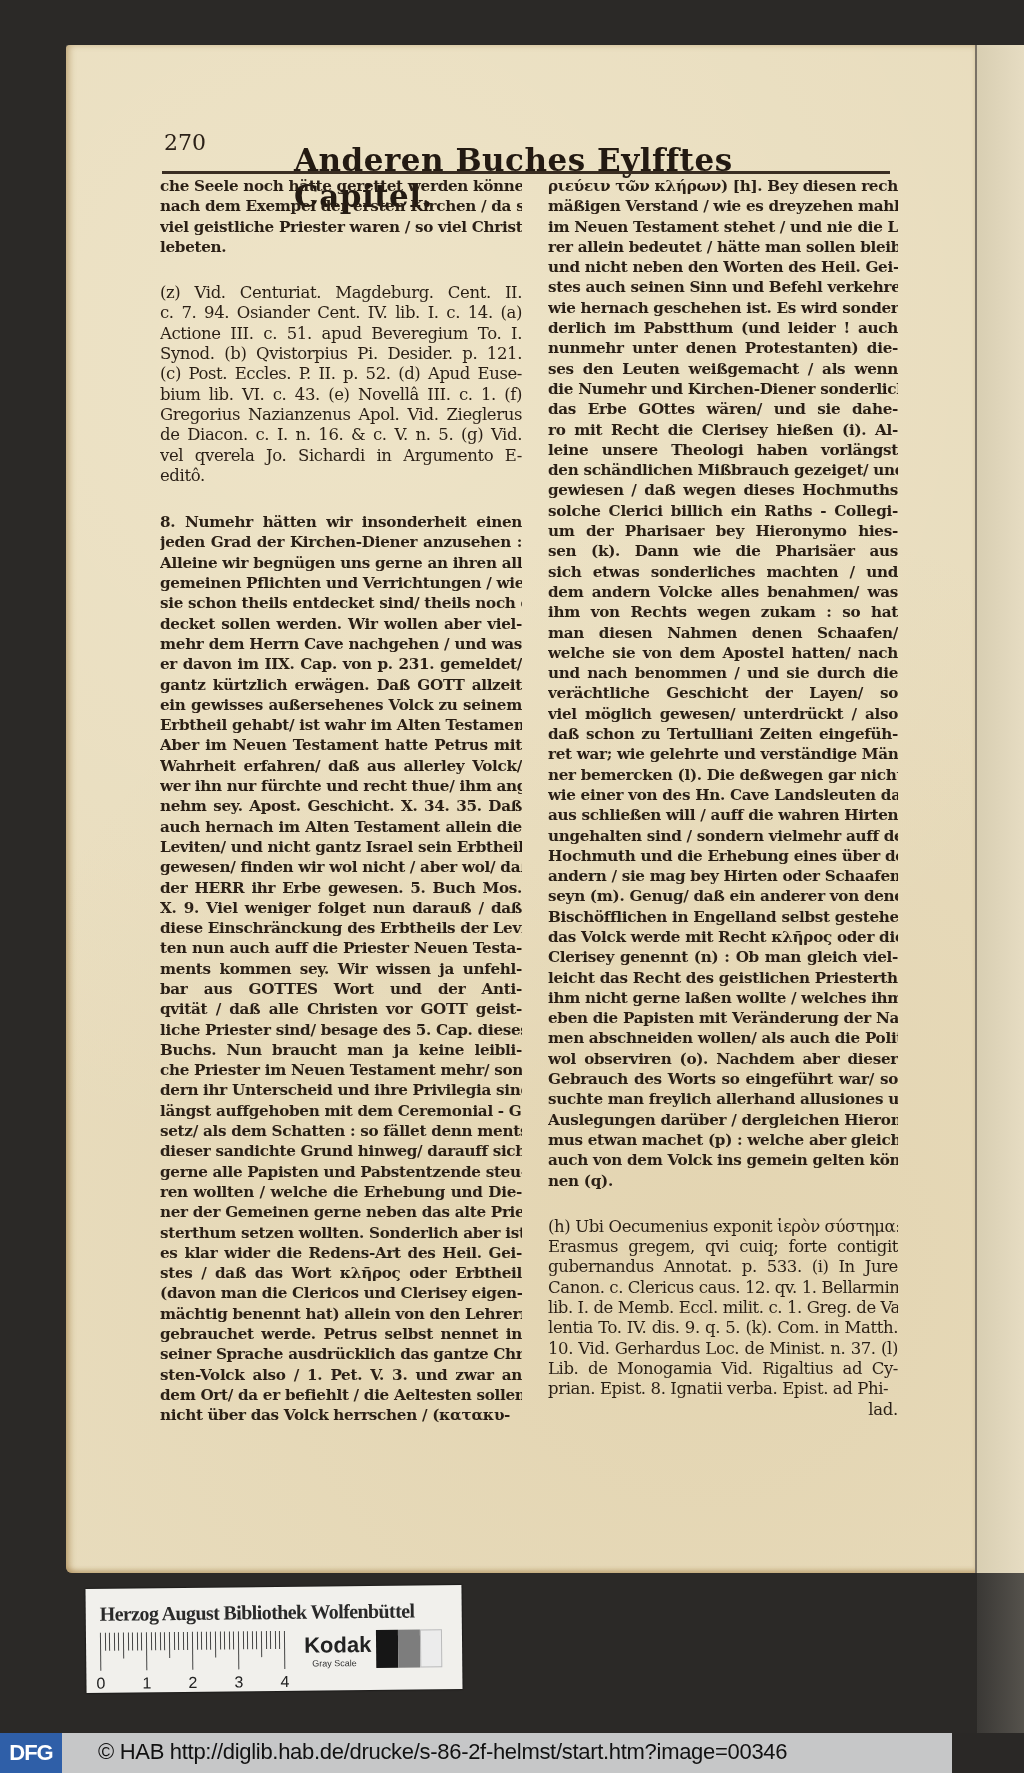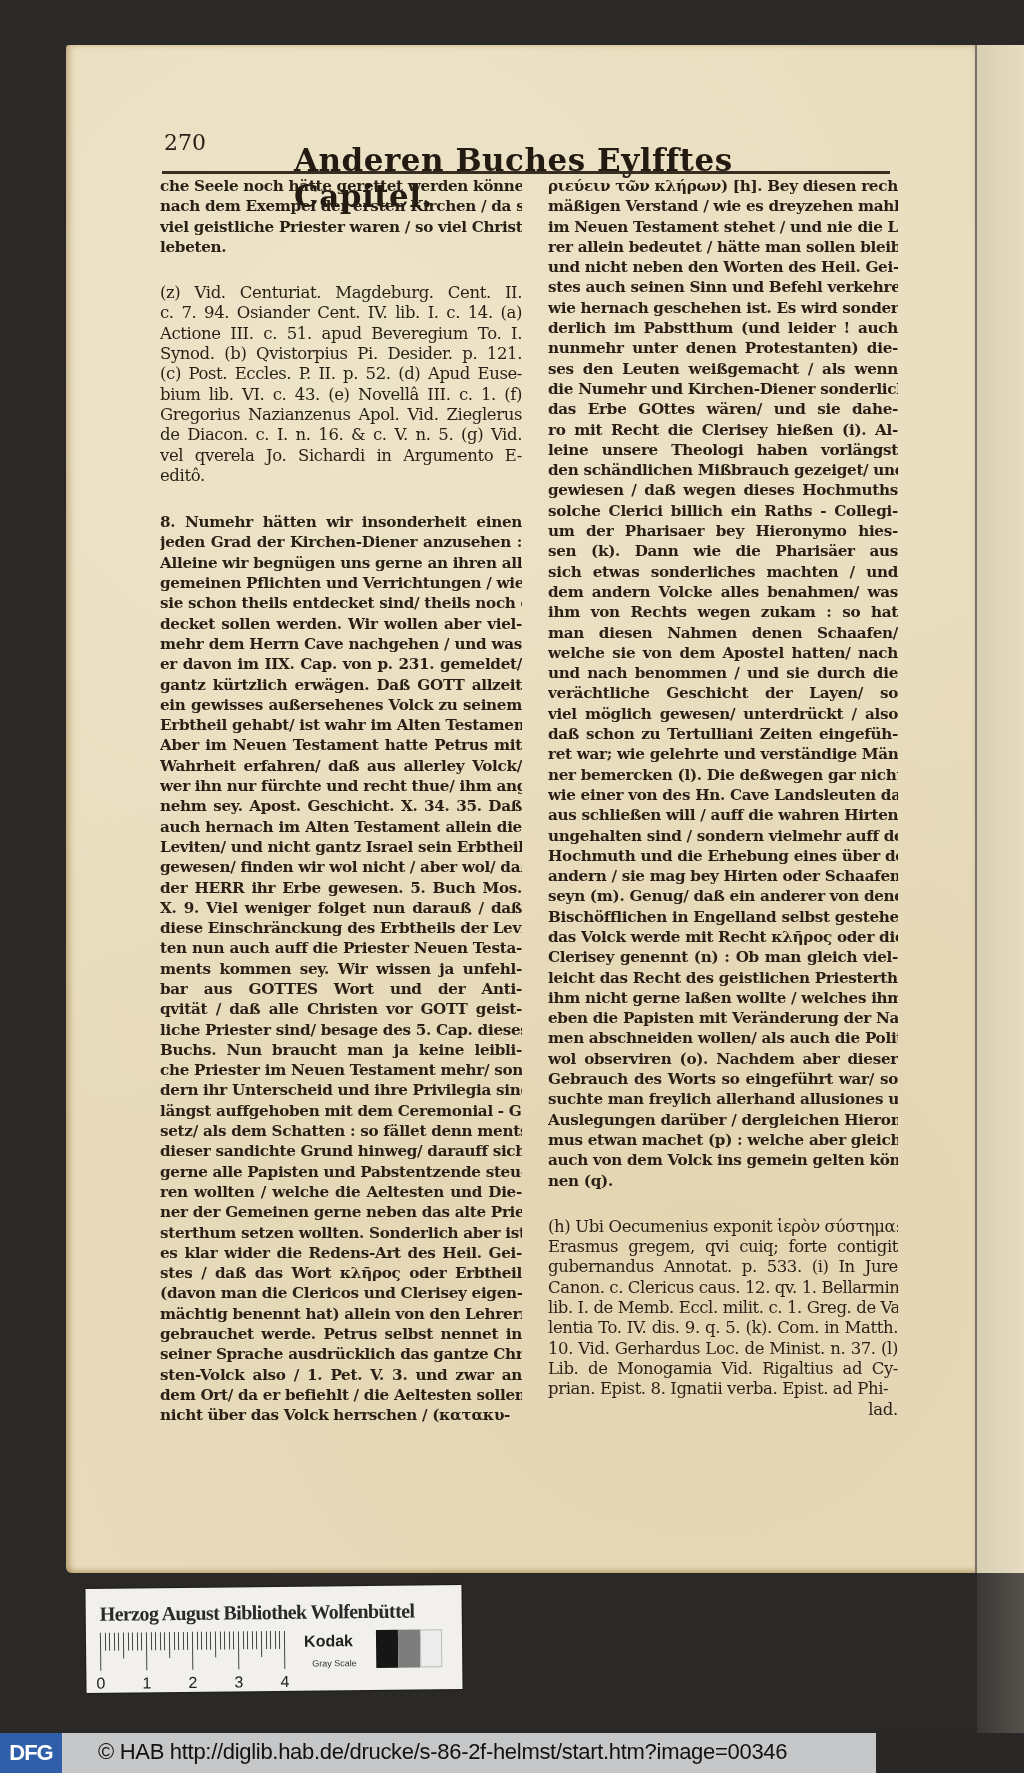--- a/index.html
+++ b/index.html
@@ -25,25 +25,25 @@
   .line { display:block; white-space:nowrap; overflow:hidden; height:20.3px; line-height:20.3px; font-size:15.2px; font-weight:bold; text-align:justify; text-align-last:justify; letter-spacing:-0.3px; }
   .line.last { text-align-last:left; }
   .note .line { font-weight:normal; font-size:16.5px; letter-spacing:-0.4px; }
   .gap { height:26px; }
 
   .hab-label { position:absolute; left:86px; top:1587px; width:376px; height:104px; background:#f1f0ec; transform:rotate(-0.6deg); box-shadow:0 0 2px #000; }
   .hab-title { position:absolute; left:14px; top:14px; font-family:"Liberation Serif", serif; font-weight:bold; font-size:20px; color:#2a2a2a; letter-spacing:-0.6px; }
   .ruler { position:absolute; left:14px; top:44px; width:186px; height:40px; }
   .tick { position:absolute; top:0; width:1px; background:#444; }
   .ruler-num { position:absolute; top:42px; font-family:"Liberation Sans", sans-serif; font-size:16px; color:#222; }
-  .kodak { position:absolute; left:218px; top:46px; font-family:"Liberation Sans", sans-serif; font-weight:bold; font-size:16px; color:#222; }
+  .kodak { position:absolute; left:218px; top:46px; font-family:"Liberation Sans", sans-serif; font-weight:bold; font-size:22px; color:#222; }
   .kodak-sub { position:absolute; left:226px; top:72px; font-family:"Liberation Sans", sans-serif; font-size:9px; color:#333; }
   .swatch { position:absolute; top:44px; width:22px; height:38px; }
 
-  .footer { position:absolute; left:0; top:1733px; width:876px; height:40px; background:#c6c7c8; }
+  .footer { position:absolute; left:0; top:1733px; width:952px; height:40px; background:#c6c7c8; }
   .dfg-logo { position:absolute; left:0; top:0; width:62px; height:40px; background:#2f5fa8; color:#fff; font-family:"Liberation Sans", sans-serif; font-weight:bold; font-size:22px; line-height:40px; text-align:center; letter-spacing:-1px; }
   .copyright { position:absolute; left:98px; top:6px; font-family:"Liberation Sans", sans-serif; font-size:22px; color:#111; letter-spacing:-0.3px; }
 </style>
 </head>
 <body>
 
 <div class="scan-bg"></div>
 <div class="next-page"></div>
 <div class="next-page-shadow"></div>
 
@@ -104,21 +104,21 @@
       <span class="line">bar aus GOTTES Wort und der Anti-</span>
       <span class="line">qvität / daß alle Christen vor GOTT geist-</span>
       <span class="line">liche Priester sind/ besage des 5. Cap. dieses</span>
       <span class="line">Buchs.   Nun braucht man ja keine leibli-</span>
       <span class="line">che Priester im Neuen Testament mehr/ son-</span>
       <span class="line">dern ihr Unterscheid und ihre Privilegia sind</span>
       <span class="line">längst auffgehoben mit dem Ceremonial - Ge-</span>
       <span class="line">setz/ als dem Schatten : so fället denn ments</span>
       <span class="line">dieser sandichte Grund hinweg/ darauff sich</span>
       <span class="line">gerne alle Papisten und Pabstentzende steu-</span>
-      <span class="line">ren wollten / welche die Aeltesten und Die-</span>
+      <span class="line">ren wollten / welche die Erhebung und Die-</span>
       <span class="line">ner der Gemeinen gerne neben das alte Prie-</span>
       <span class="line">sterthum setzen wollten.   Sonderlich aber ist</span>
       <span class="line">es klar wider die Redens-Art des Heil. Gei-</span>
       <span class="line">stes / daß das Wort κλῆρος oder Erbtheil</span>
       <span class="line">(davon man die Clericos und Clerisey eigen-</span>
       <span class="line">mächtig benennt hat) allein von den Lehrern</span>
       <span class="line">gebrauchet werde.   Petrus selbst nennet in</span>
       <span class="line">seiner Sprache ausdrücklich das gantze Chri-</span>
       <span class="line">sten-Volck also / 1. Pet. V. 3. und zwar an</span>
       <span class="line">dem Ort/ da er befiehlt / die Aeltesten sollen</span>

